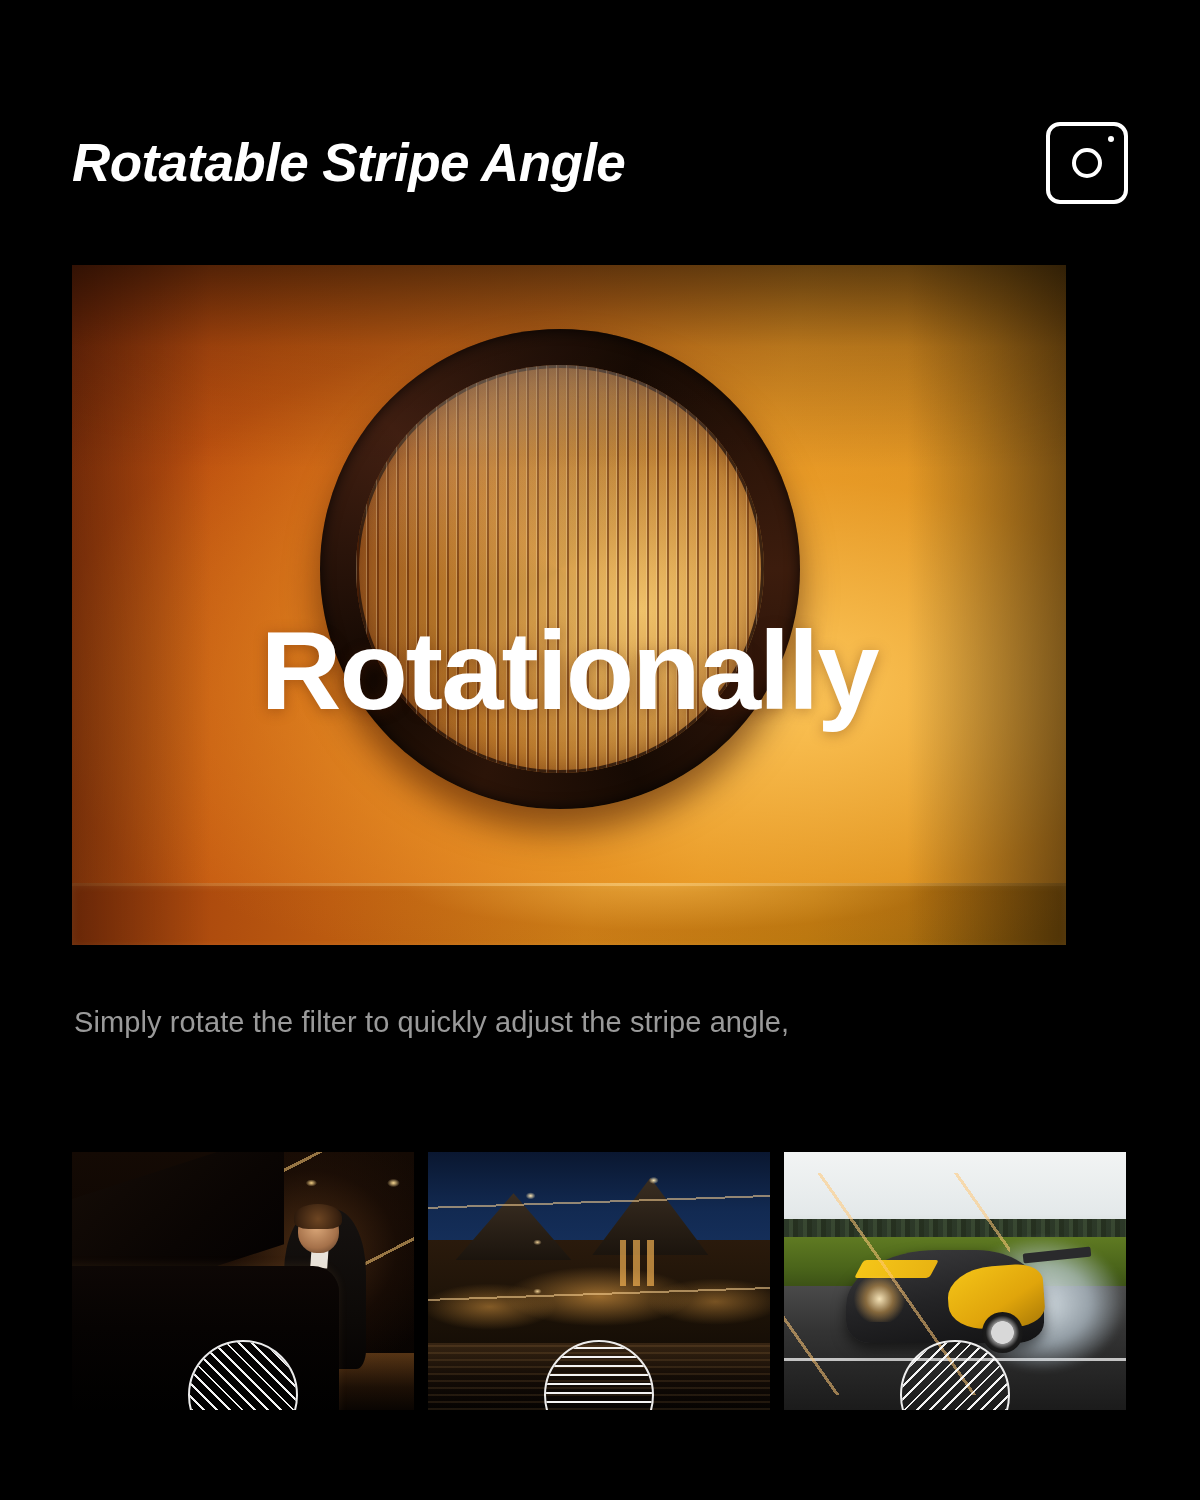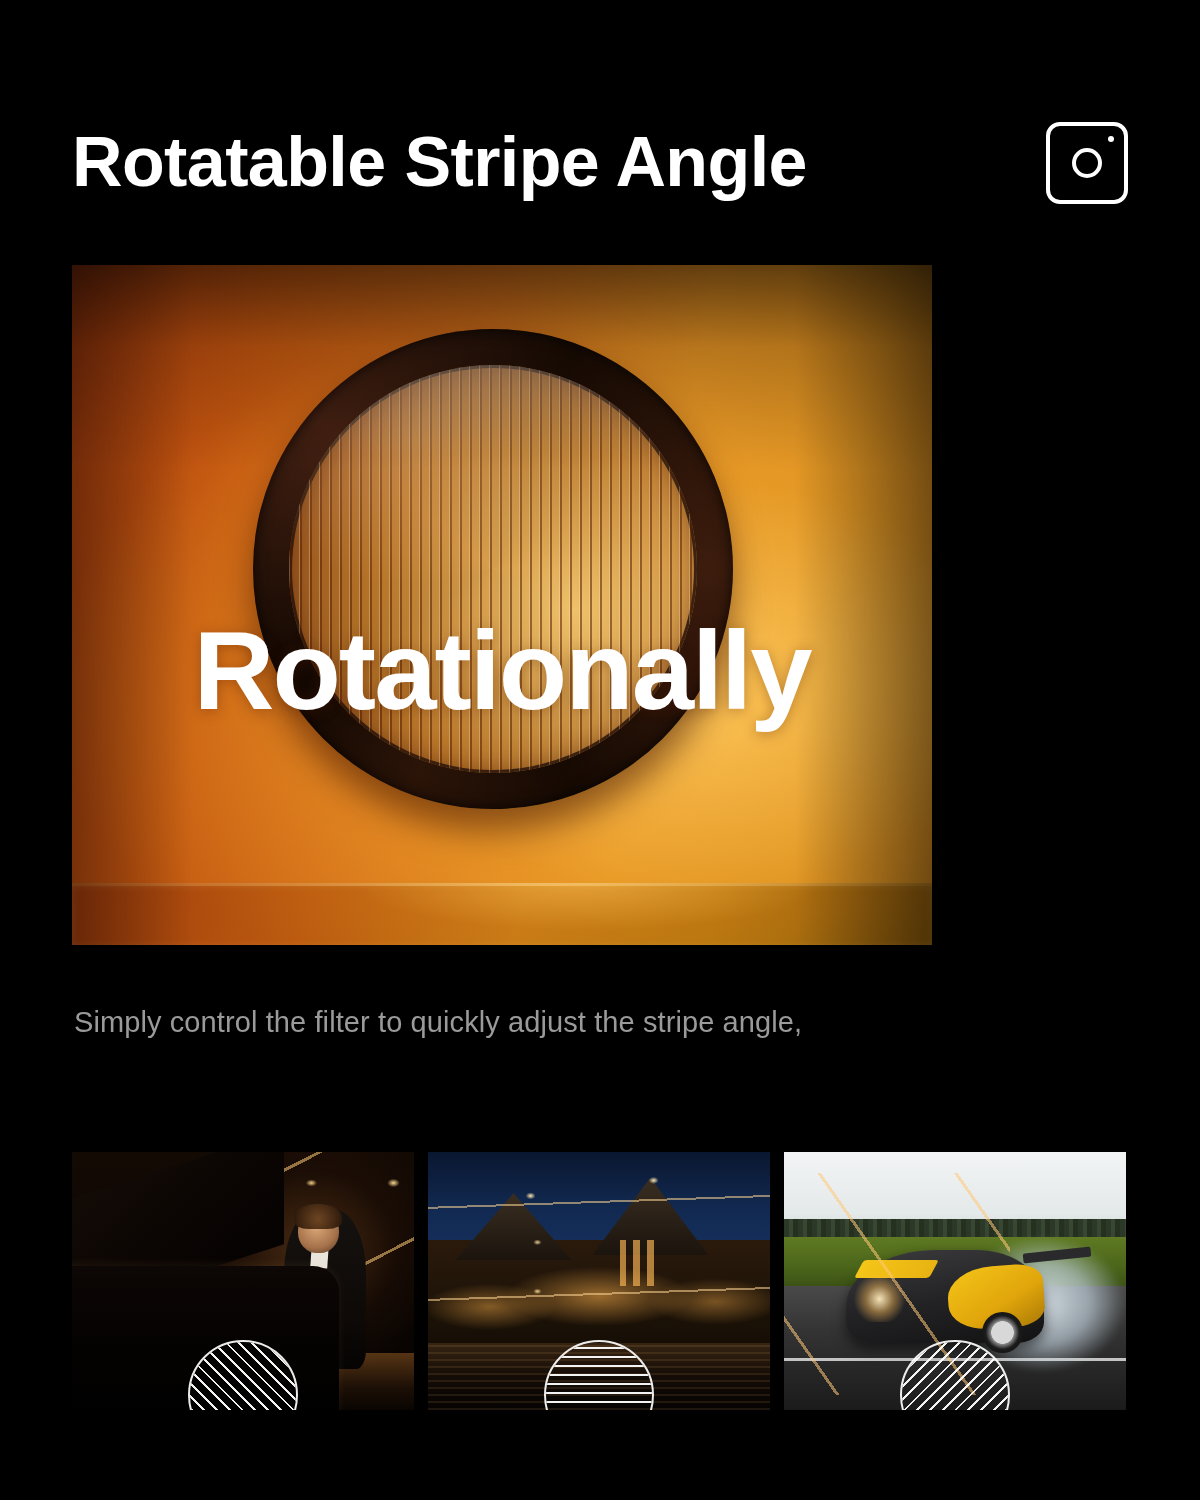--- a/index.html
+++ b/index.html
@@ -14,25 +14,26 @@
   .page { position:relative; width:1200px; height:1500px; background:#000; }
 
   
   .header {
     position:absolute; left:72px; top:108px;
     width:1056px; height:110px;
     display:flex; align-items:center; justify-content:space-between;
   }
   .page-title {
     color:#ffffff;
-    font-size:70px;
+    font-size:53px;
     font-weight:bold;
     letter-spacing:-0.6px;
     line-height:1.05;
     white-space:nowrap;
+    font-style:italic;
   }
   .cam-badge {
     width:82px; height:82px;
     border:4px solid #ffffff;
     border-radius:14px;
     position:relative;
     flex:0 0 auto;
   }
   .cam-badge .lens {
     position:absolute; left:50%; top:50%;
@@ -41,21 +42,21 @@
   }
   .cam-badge .dot {
     position:absolute; right:10px; top:10px;
     width:6px; height:6px; border-radius:50%;
     background:#ffffff;
   }
 
   
   .hero {
     position:absolute; left:72px; top:265px;
-    width:860px; height:680px;
+    width:994px; height:680px;
     overflow:hidden;
     background:#0f766e;
   }
   .hero-bg {
     position:absolute; inset:0;
     background:
       radial-gradient(120% 95% at 72% 62%, rgba(255,201,92,0.95) 0%, rgba(243,163,43,0.55) 32%, rgba(200,95,20,0.12) 62%, rgba(120,42,6,0) 82%),
       linear-gradient(100deg, #a83a0c 0%, #c2550f 20%, #d4711a 44%, #dd9022 66%, #cf8a1c 84%, #a96d14 100%);
   }
   
@@ -394,21 +395,21 @@
       </div>
     </div>
 
     <div class="hero-ground"></div>
     <div class="hero-vig"></div>
 
     <div class="hero-word">Rotationally</div>
   </div>
 
   <div class="desc">
-    <div>Simply control the filter to quickly adjust the stripe angle,</div>
+    <div>Simply rotate the filter to quickly adjust the stripe angle,</div>
   </div>
 
   <div class="thumbs">
 
     <div class="thumb">
       <div class="t1-bg"></div>
       <div class="t1-streak"></div>
       <div class="t1-lamps"></div>
       <div class="t1-lid"></div>
       <div class="t1-floor"></div>

